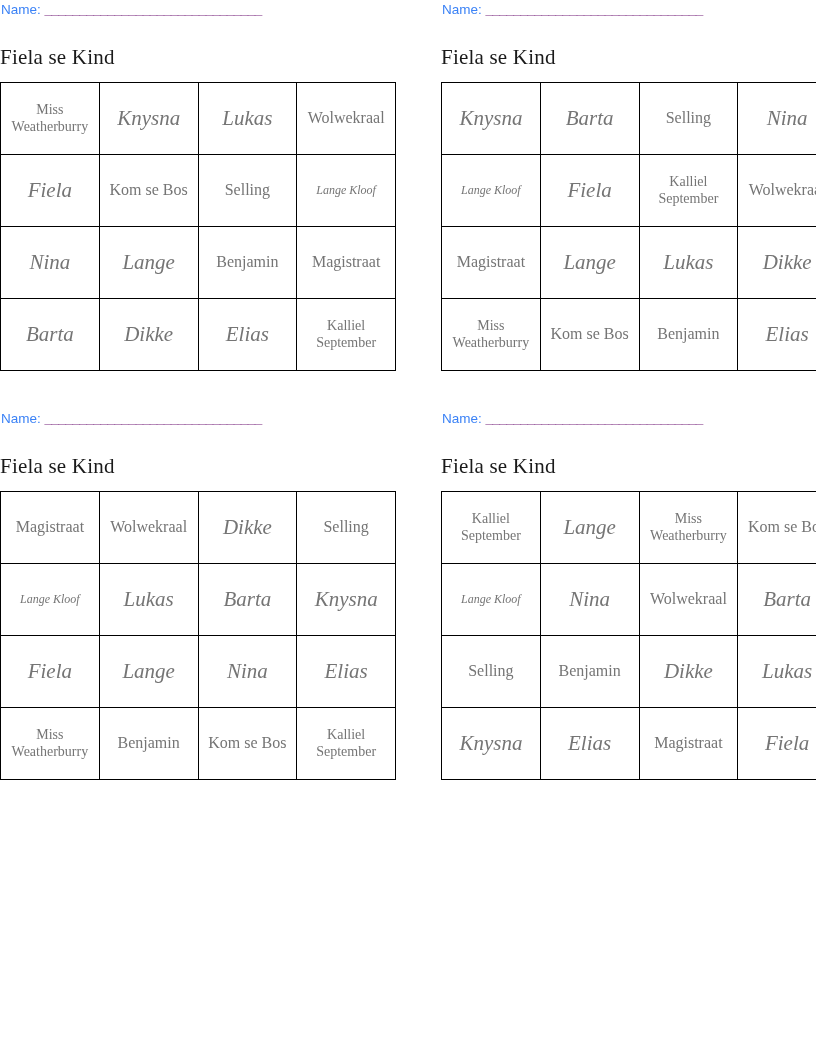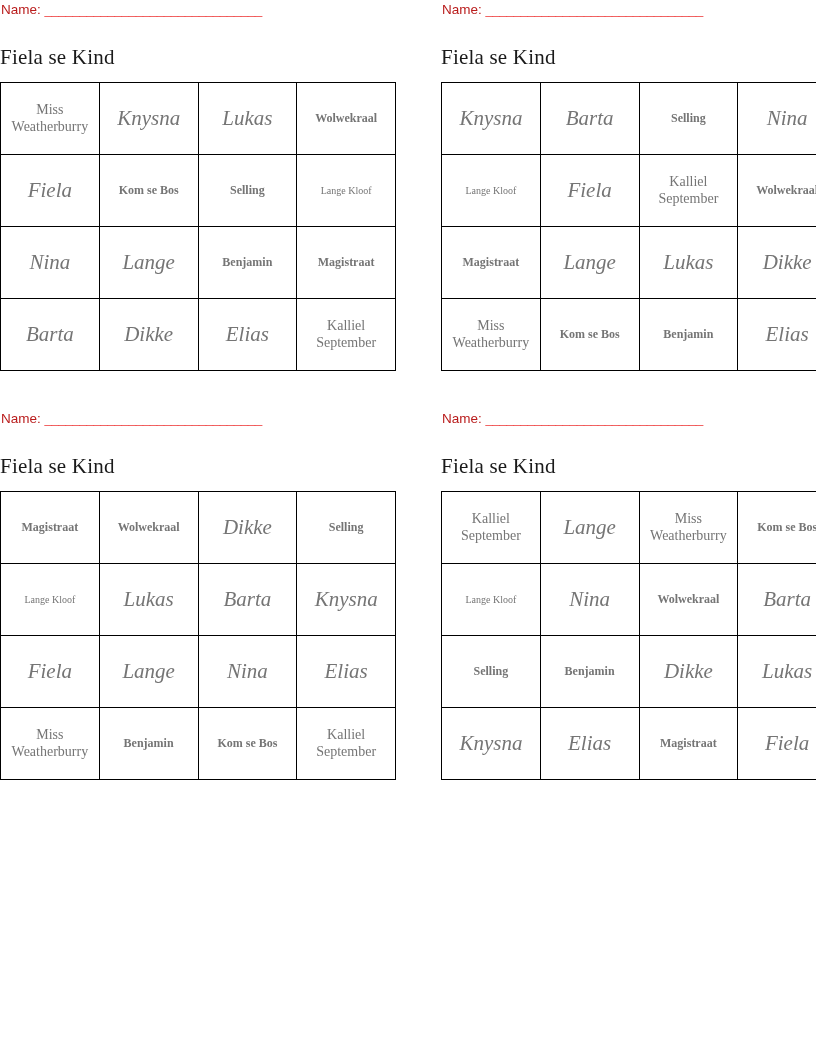--- a/index.html
+++ b/index.html
@@ -38,25 +38,26 @@
     font-family: "Liberation Sans", "DejaVu Sans", sans-serif;
     font-size: 13.5px;
     color: #3c3c3c;
     letter-spacing: 0px;
     white-space: nowrap;
     height: 20px;
     line-height: 20px;
     padding-left: 1px;
   }
   .name-label {
-    color: #b91c1c;
+    color: #3b82f6;
   }
   .name-rule {
-    color: #ef4444;
+    color: #701a75;
     letter-spacing: -0.5px;
+    font-weight: bold;
   }
 
   .card-title {
     text-align: left;
     font-family: "Liberation Serif", "DejaVu Serif", serif;
     font-size: 21px;
     color: #1a1a1a;
     margin-top: 23px;
     height: 28px;
     line-height: 28px;
@@ -78,22 +79,22 @@
     vertical-align: middle;
     color: #757575;
     font-family: "Liberation Serif", "DejaVu Serif", serif;
     padding: 1px 2px;
     overflow: hidden;
     line-height: 1.15;
   }
 
   
   td.fs-lg   { font-size: 21px; font-style: italic; }
-  td.fs-md   { font-size: 12px; font-weight: bold; }
-  td.fs-sm   { font-size: 10px; }
+  td.fs-md   { font-size: 16px; }
+  td.fs-sm   { font-size: 12px; font-style: italic; }
   td.fs-xs   { font-size: 14px; }
 </style>
 </head>
 <body>
 
 <div class="page">
 
   <div class="card card-tl">
     <div class="name-line">
       <span class="name-label">Name:</span>

